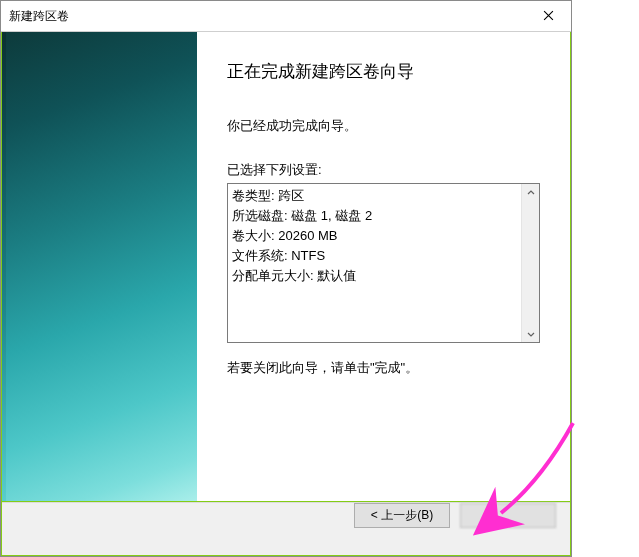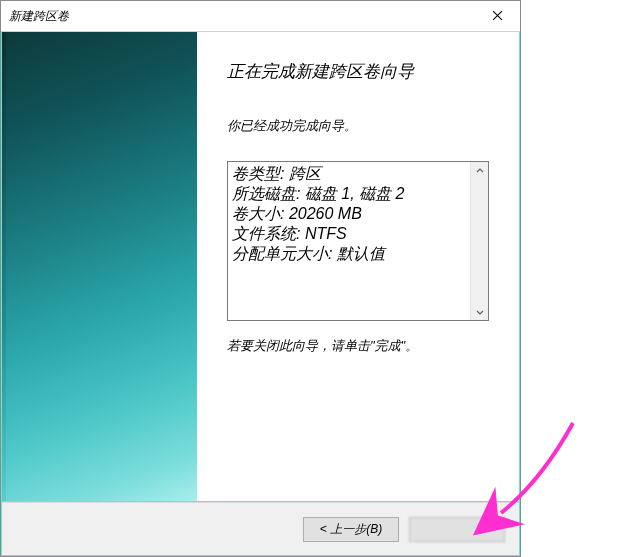--- a/index.html
+++ b/index.html
@@ -3,26 +3,25 @@
 <meta charset="utf-8">
 <style>
   html, body {
     margin: 0;
     padding: 0;
     font-family: "Microsoft YaHei", "SimSun", Arial, sans-serif;
     background: #fff;
   }
   .window {
     position: relative;
-    width: 521px;
+    width: 572px;
     height: 557px;
-    background: #5eead4;
+    background: #84cc16;
     box-sizing: border-box;
     border: 1px solid #8a8a8a;
-    font-style: italic;
   }
   
   .titlebar {
     height: 30px;
     background: #ffffff;
     border-bottom: 1px solid #cfcfcf;
     display: flex;
     align-items: center;
     position: relative;
   }
@@ -102,21 +101,21 @@
     border: 1px solid #7a7a7a;
     height: 160px;
     width: 100%;
     box-sizing: border-box;
     display: flex;
     background: #fff;
   }
   .settings-list {
     flex: 1;
     padding: 2px 4px;
-    font-size: 16px;
+    font-size: 13px;
     line-height: 20px;
     overflow: hidden;
   }
   .settings-list div { white-space: nowrap; }
   .scrollbar {
     width: 17px;
     background: #f0f0f0;
     border-left: 1px solid #e4e4e4;
     position: relative;
   }
@@ -142,21 +141,20 @@
   
   .footer {
     position: absolute;
     left: 1px;
     right: 1px;
     bottom: 1px;
     height: 53px;
     border-top: 1px solid #dcdcdc;
     background: #f0f0f0;
     display: flex;
-    align-items: center;
     justify-content: flex-end;
     padding-right: 14px;
     box-sizing: border-box;
     gap: 10px;
   }
   .btn {
     min-width: 96px;
     height: 25px;
     background: #e1e1e1;
     border: 1px solid #adadad;
@@ -204,20 +202,21 @@
       </span>
     </div>
   </div>
 
   <div class="body">
     <div class="side-panel"></div>
 
     <div class="content">
       <div class="heading">正在完成新建跨区卷向导</div>
       <div class="intro">你已经成功完成向导。</div>
+      <div class="settings-label">已选择下列设置:</div>
 
       <div class="settings-box">
         <div class="settings-list">
           <div>卷类型: 跨区</div>
           <div>所选磁盘: 磁盘 1, 磁盘 2</div>
           <div>卷大小: 20260 MB</div>
           <div>文件系统: NTFS</div>
           <div>分配单元大小: 默认值</div>
         </div>
         <div class="scrollbar">

